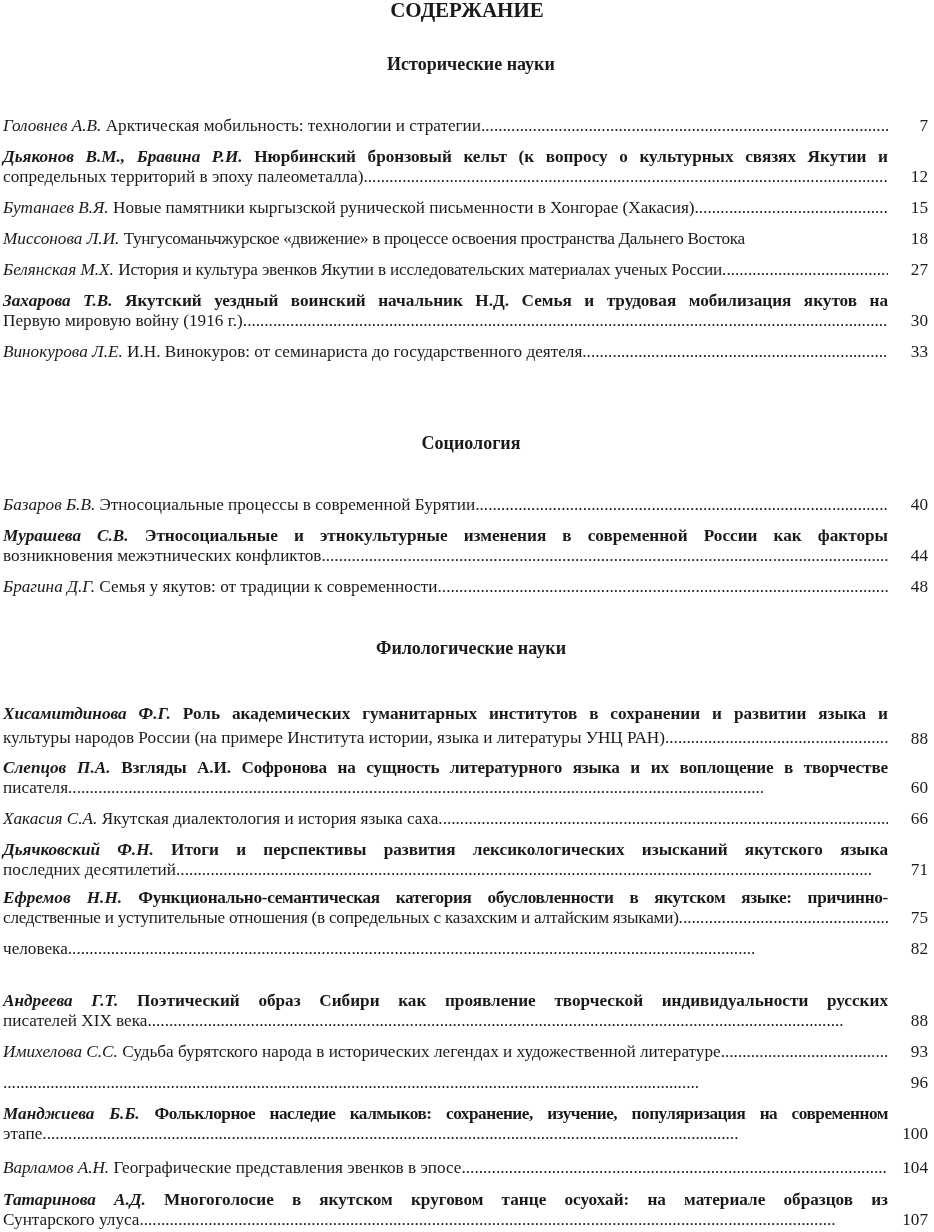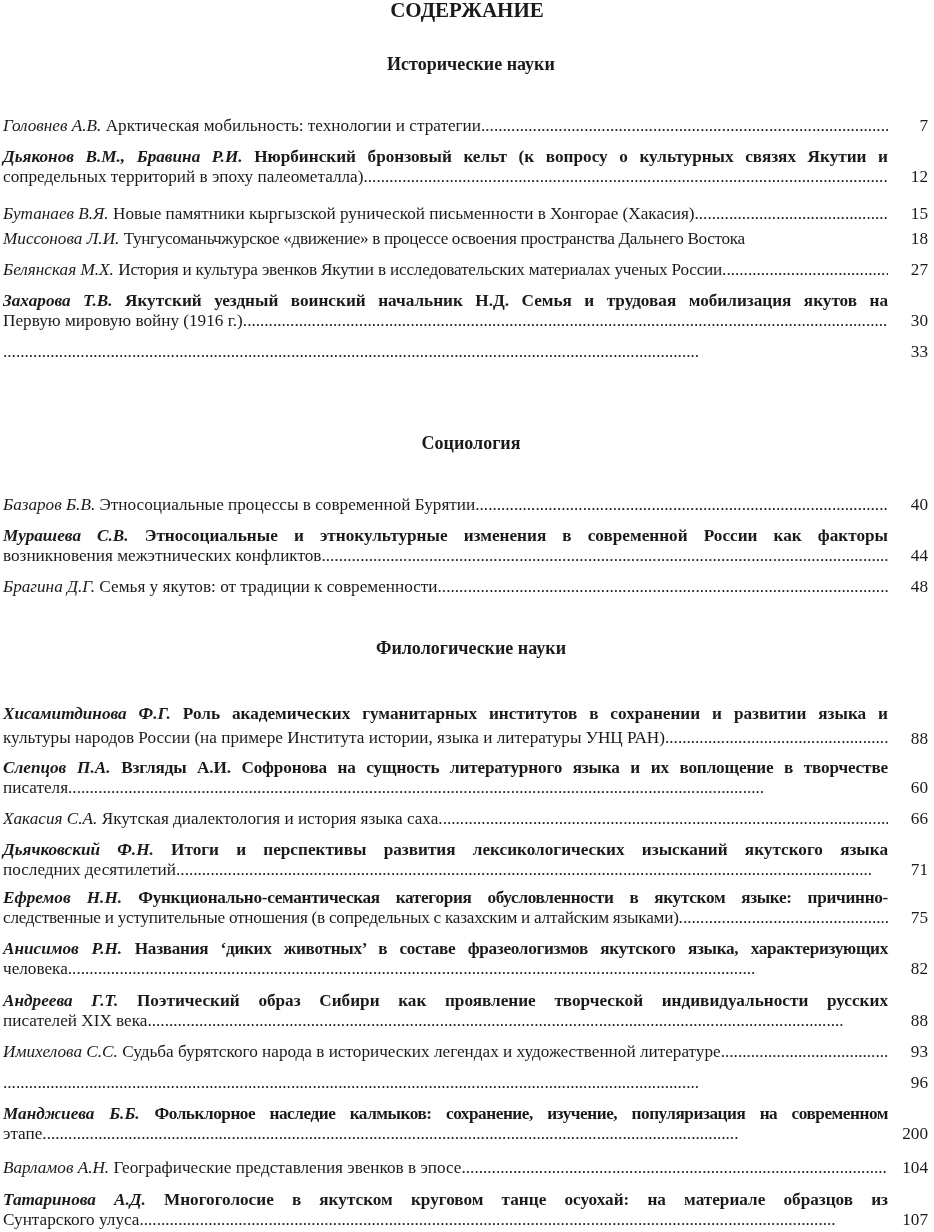--- a/index.html
+++ b/index.html
@@ -49,21 +49,21 @@
 
 <div class="entry" style="top:147px">
   <div class="body" style="text-align:justify;text-align-last:justify"><span class="author">Дьяконов В.М., Бравина Р.И.</span> <span>Нюрбинский бронзовый кельт (к вопросу о культурных связях Якутии и</span></div>
   <div class="lastline">
       <span>сопредельных территорий в эпоху палеометалла)</span>
       <span class="fill">..................................................................................................................................................................</span>
     </div>
   <span class="page">12</span>
 </div>
 
-<div class="entry" style="top:204px">
+<div class="entry" style="top:198px">
   <div class="leader">
       <span><span class="author">Бутанаев В.Я.</span> <span>Новые памятники кыргызской рунической письменности в Хонгорае (Хакасия)</span></span>
       <span class="fill">..................................................................................................................................................................</span>
     </div>
   <span class="page">15</span>
 </div>
 
 <div class="entry" style="top:229px">
   <div class="leader">
       <span><span class="author">Миссонова Л.И.</span> <span style="letter-spacing:-0.35px">Тунгусоманьчжурское «движение» в процессе освоения пространства Дальнего Востока</span></span>
@@ -83,20 +83,21 @@
   <div class="body" style="text-align:justify;text-align-last:justify"><span class="author">Захарова Т.В.</span> <span>Якутский уездный воинский начальник Н.Д. Семья и трудовая мобилизация якутов на</span></div>
   <div class="lastline">
       <span>Первую мировую войну (1916 г.)</span>
       <span class="fill">..................................................................................................................................................................</span>
     </div>
   <span class="page">30</span>
 </div>
 
 <div class="entry" style="top:342px">
   <div class="leader">
+      <span><span class="author">Винокурова Л.Е.</span> <span>И.Н. Винокуров: от семинариста до государственного деятеля</span></span>
       <span class="fill">..................................................................................................................................................................</span>
     </div>
   <span class="page">33</span>
 </div>
 
 <div class="section-heading" style="top:433px">Социология</div>
 
 <div class="entry" style="top:495px">
   <div class="leader">
       <span><span class="author">Базаров Б.В.</span> <span>Этносоциальные процессы в современной Бурятии</span></span>
@@ -162,21 +163,20 @@
 <div class="entry" style="top:888px">
   <div class="body" style="text-align:justify;text-align-last:justify"><span class="author">Ефремов Н.Н.</span> <span style="letter-spacing:-0.3px">Функционально-семантическая категория обусловленности в якутском  языке: причинно-</span></div>
   <div class="lastline">
       <span style="letter-spacing:-0.25px">следственные и уступительные отношения (в сопредельных с казахским и алтайским  языками)</span>
       <span class="fill">..................................................................................................................................................................</span>
     </div>
   <span class="page">75</span>
 </div>
 
 <div class="entry" style="top:939px">
-  <div class="body" style="text-align:justify;text-align-last:justify"><span class="author">Анисимов Р.Н.</span> <span style="letter-spacing:-0.3px">Названия ‘диких животных’ в составе фразеологизмов якутского языка, характеризующих</span></div>
   <div class="lastline" style="width:752px">
       <span>человека </span>
       <span class="fill">..................................................................................................................................................................</span>
     </div>
   <span class="page">82</span>
 </div>
 
 <div class="entry" style="top:991px">
   <div class="body" style="text-align:justify;text-align-last:justify"><span class="author">Андреева Г.Т.</span> <span>Поэтический образ Сибири как проявление творческой индивидуальности русских</span></div>
   <div class="lastline">
@@ -200,21 +200,21 @@
     </div>
   <span class="page">96</span>
 </div>
 
 <div class="entry" style="top:1104px">
   <div class="body" style="text-align:justify;text-align-last:justify"><span class="author">Манджиева Б.Б.</span> <span style="letter-spacing:-0.45px">Фольклорное наследие калмыков: сохранение, изучение, популяризация на современном</span></div>
   <div class="lastline">
       <span>этапе </span>
       <span class="fill">..................................................................................................................................................................</span>
     </div>
-  <span class="page">200</span>
+  <span class="page">100</span>
 </div>
 
 <div class="entry" style="top:1158px">
   <div class="leader">
       <span><span class="author">Варламов А.Н.</span> <span>Географические представления эвенков в эпосе </span></span>
       <span class="fill">..................................................................................................................................................................</span>
     </div>
   <span class="page">104</span>
 </div>
 

